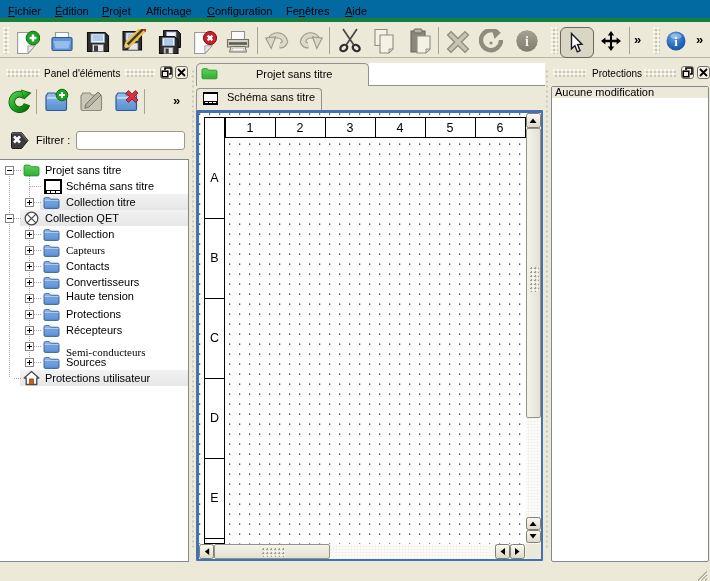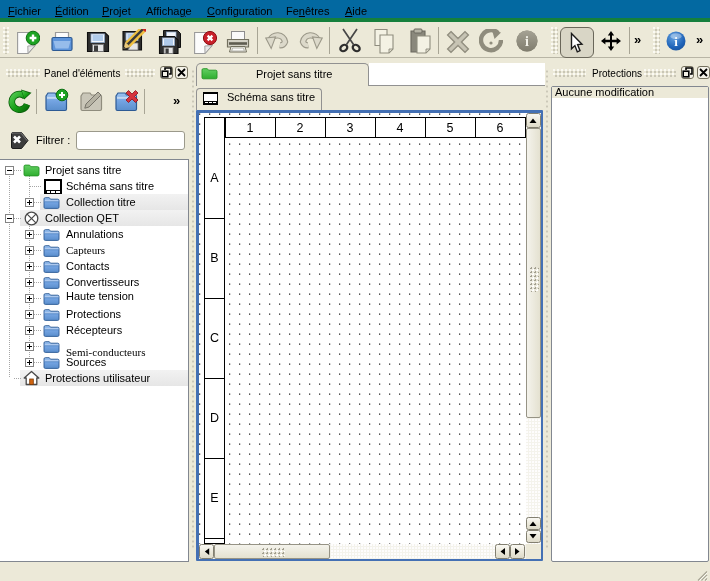--- a/index.html
+++ b/index.html
@@ -345,21 +345,21 @@
     </svg>
   <span class="treerow" style="left:66px;top:194px;">Collection titre</span>
   <svg class="abs" style="left:24px;top:211px" width="15" height="15" viewBox="0 0 15 15">
     <circle cx="7.5" cy="7.5" r="6.3" fill="#fff" stroke="#4a4a4a" stroke-width="1.3"></circle>
     <path d="M3.1 3.1 l8.8 8.8 M11.9 3.1 l-8.8 8.8" stroke="#4a4a4a" stroke-width="1.2"></path>
   </svg>
   <span class="treerow" style="left:45px;top:210px;">Collection QET</span>
   <svg class="abs" style="left:43px;top:227px" width="17" height="15" viewBox="0 0 17 15">
       <use href="#bluefolder"></use>
     </svg>
-  <span class="treerow" style="left:66px;top:226px;">Annulations</span>
+  <span class="treerow" style="left:66px;top:226px;">Collection</span>
   <svg class="abs" style="left:43px;top:243px" width="17" height="15" viewBox="0 0 17 15">
       <use href="#bluefolder"></use>
     </svg>
   <span class="treerow" style="left:66px;top:242px;font-family:Liberation Serif, serif;">Capteurs</span>
   <svg class="abs" style="left:43px;top:259px" width="17" height="15" viewBox="0 0 17 15">
       <use href="#bluefolder"></use>
     </svg>
   <span class="treerow" style="left:66px;top:258px;">Contacts</span>
   <svg class="abs" style="left:43px;top:275px" width="17" height="15" viewBox="0 0 17 15">
       <use href="#bluefolder"></use>

